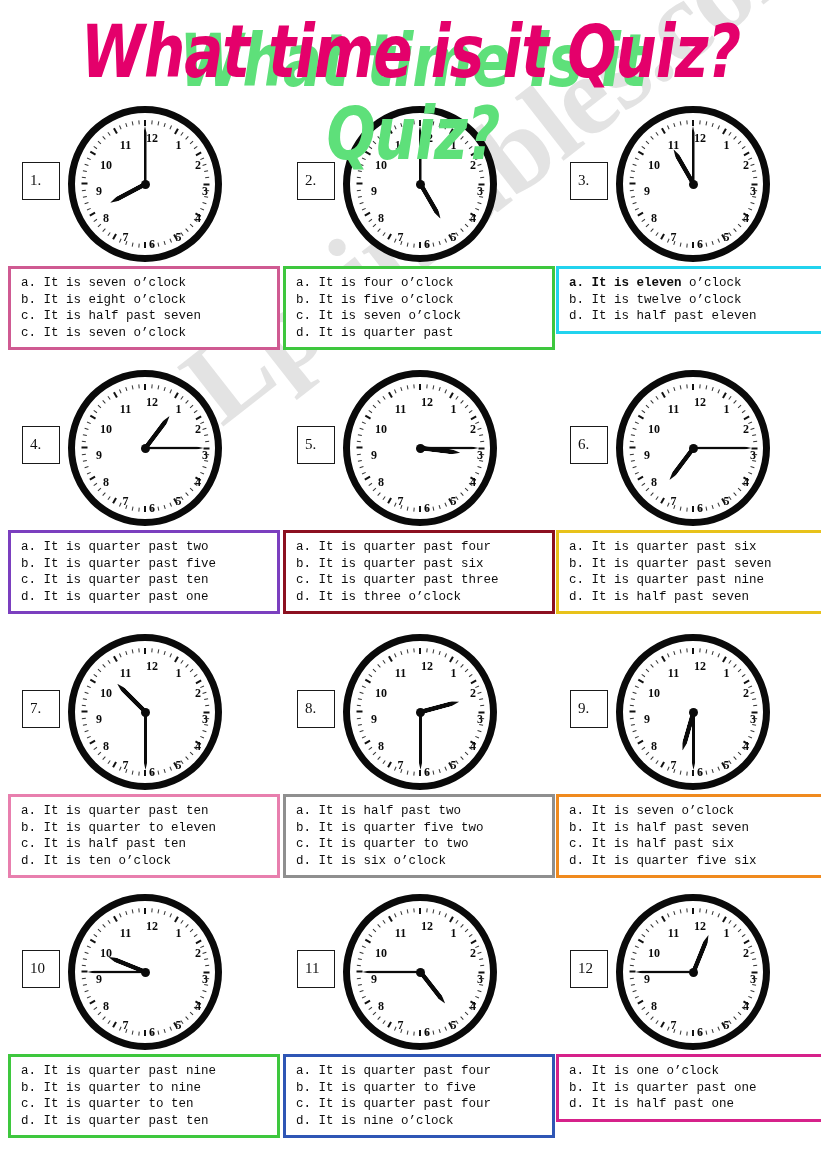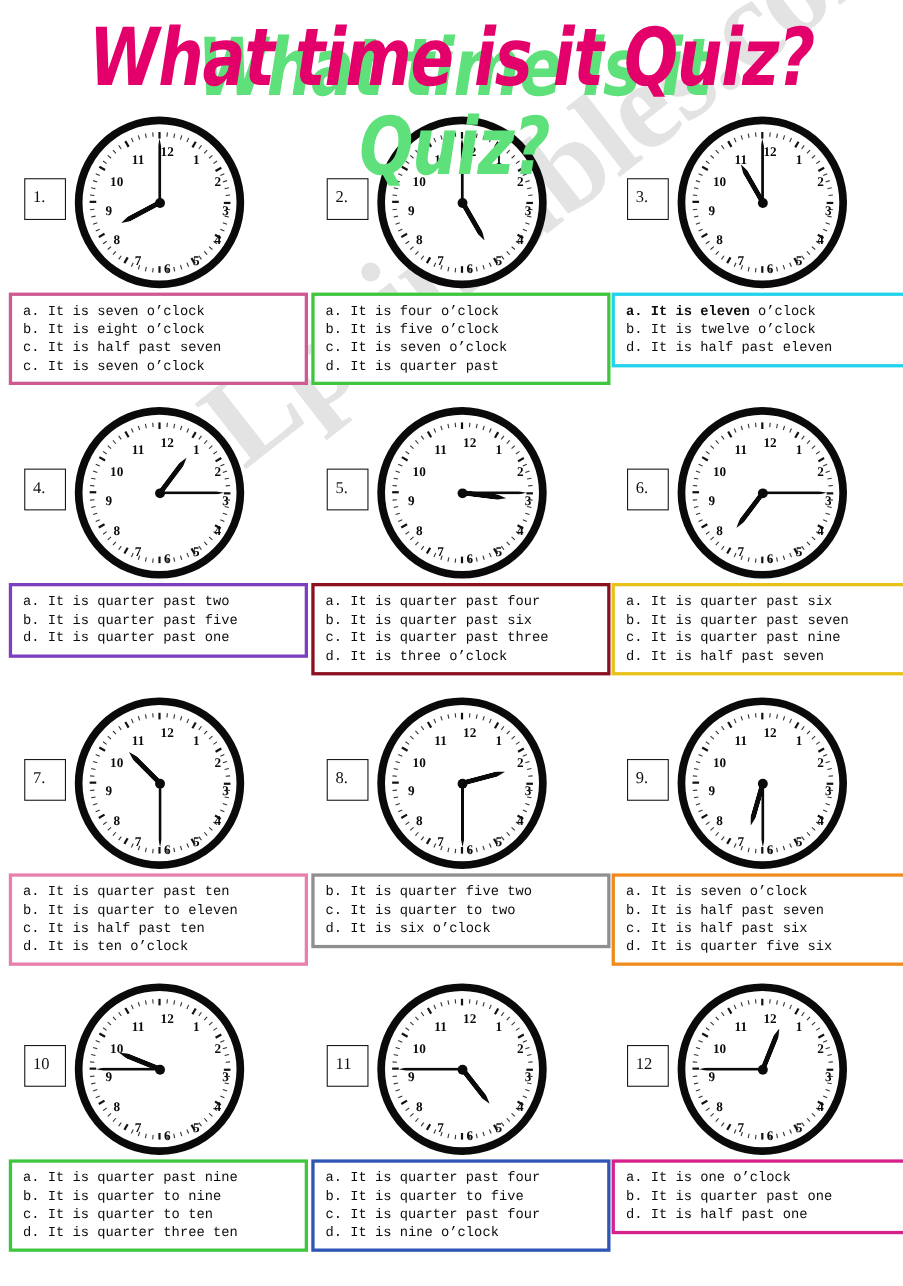--- a/index.html
+++ b/index.html
@@ -1016,20 +1016,21 @@
               <div class="numeral" style="left:50.5px;top:32.1px">11</div>
             </div>
             <div class="hand hour" style="transform:rotate(37deg)"></div>
             <div class="hand minute" style="transform:rotate(90deg)"></div>
             <div class="hub"></div>
           </div>
         </div>
         <div class="answers" style="border-color:#7b3fbf">
           <div class="opt">a. It is quarter past two</div>
           <div class="opt">b. It is quarter past five</div>
+          <div class="opt">c. It is quarter past ten</div>
           <div class="opt">d. It is quarter past one</div>
         </div>
       </div>
       <div class="cell c1">
         <div class="clockline">
           <div class="numbox">
             <span>5.</span>
           </div>
           <div class="clock" title="3:15">
             <div class="dial">
@@ -1863,20 +1864,21 @@
               <div class="numeral" style="left:24.0px;top:78.0px">9</div>
               <div class="numeral" style="left:31.1px;top:51.5px">10</div>
               <div class="numeral" style="left:50.5px;top:32.1px">11</div>
             </div>
             <div class="hand hour" style="transform:rotate(75deg)"></div>
             <div class="hand minute" style="transform:rotate(180deg)"></div>
             <div class="hub"></div>
           </div>
         </div>
         <div class="answers" style="border-color:#8f8f8f">
+          <div class="opt">a. It is half past two</div>
           <div class="opt">b. It is quarter five two</div>
           <div class="opt">c. It is quarter to two</div>
           <div class="opt">d. It is six o’clock</div>
         </div>
       </div>
       <div class="cell c2">
         <div class="clockline">
           <div class="numbox">
             <span>9.</span>
           </div>
@@ -2291,21 +2293,21 @@
             </div>
             <div class="hand hour" style="transform:rotate(292deg)"></div>
             <div class="hand minute" style="transform:rotate(270deg)"></div>
             <div class="hub"></div>
           </div>
         </div>
         <div class="answers" style="border-color:#3ec73e">
           <div class="opt">a. It is quarter past nine</div>
           <div class="opt">b. It is quarter to nine</div>
           <div class="opt">c. It is quarter to ten</div>
-          <div class="opt">d. It is quarter three ten</div>
+          <div class="opt">d. It is quarter past ten</div>
         </div>
       </div>
       <div class="cell c1">
         <div class="clockline">
           <div class="numbox">
             <span>11</span>
           </div>
           <div class="clock" title="4:45">
             <div class="dial">
               <div class="tick major" style="transform:rotate(0deg)">

